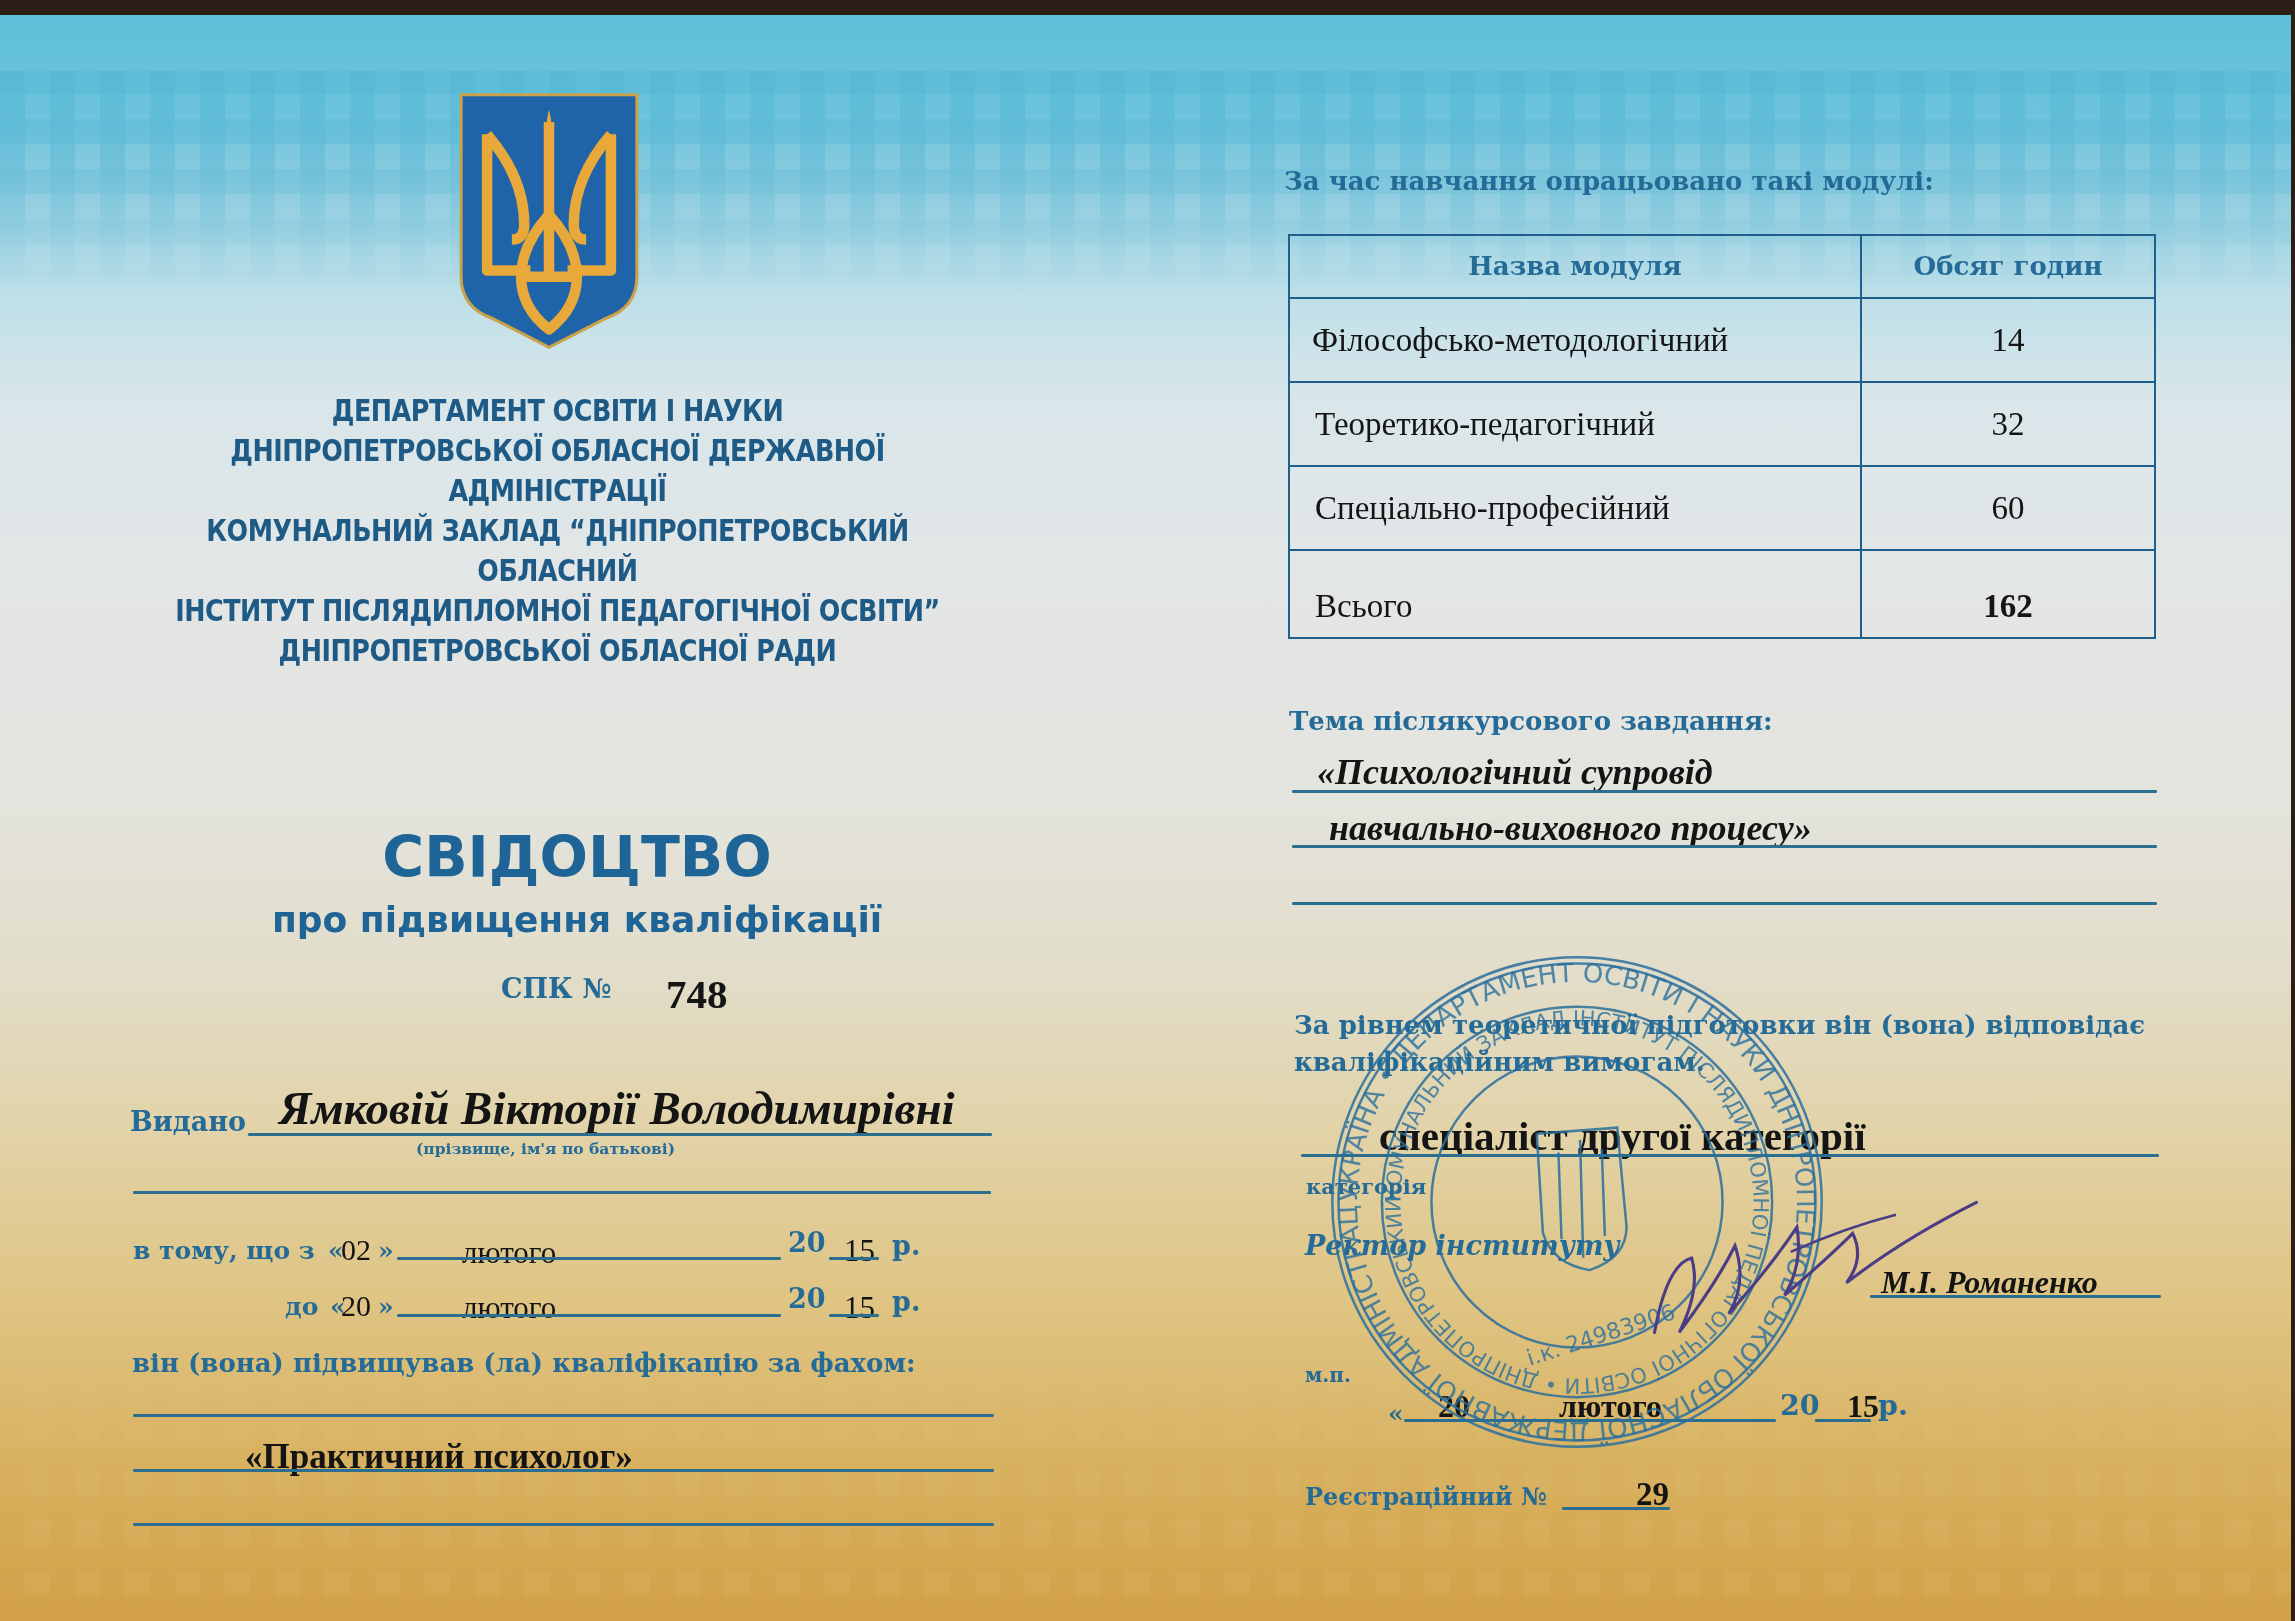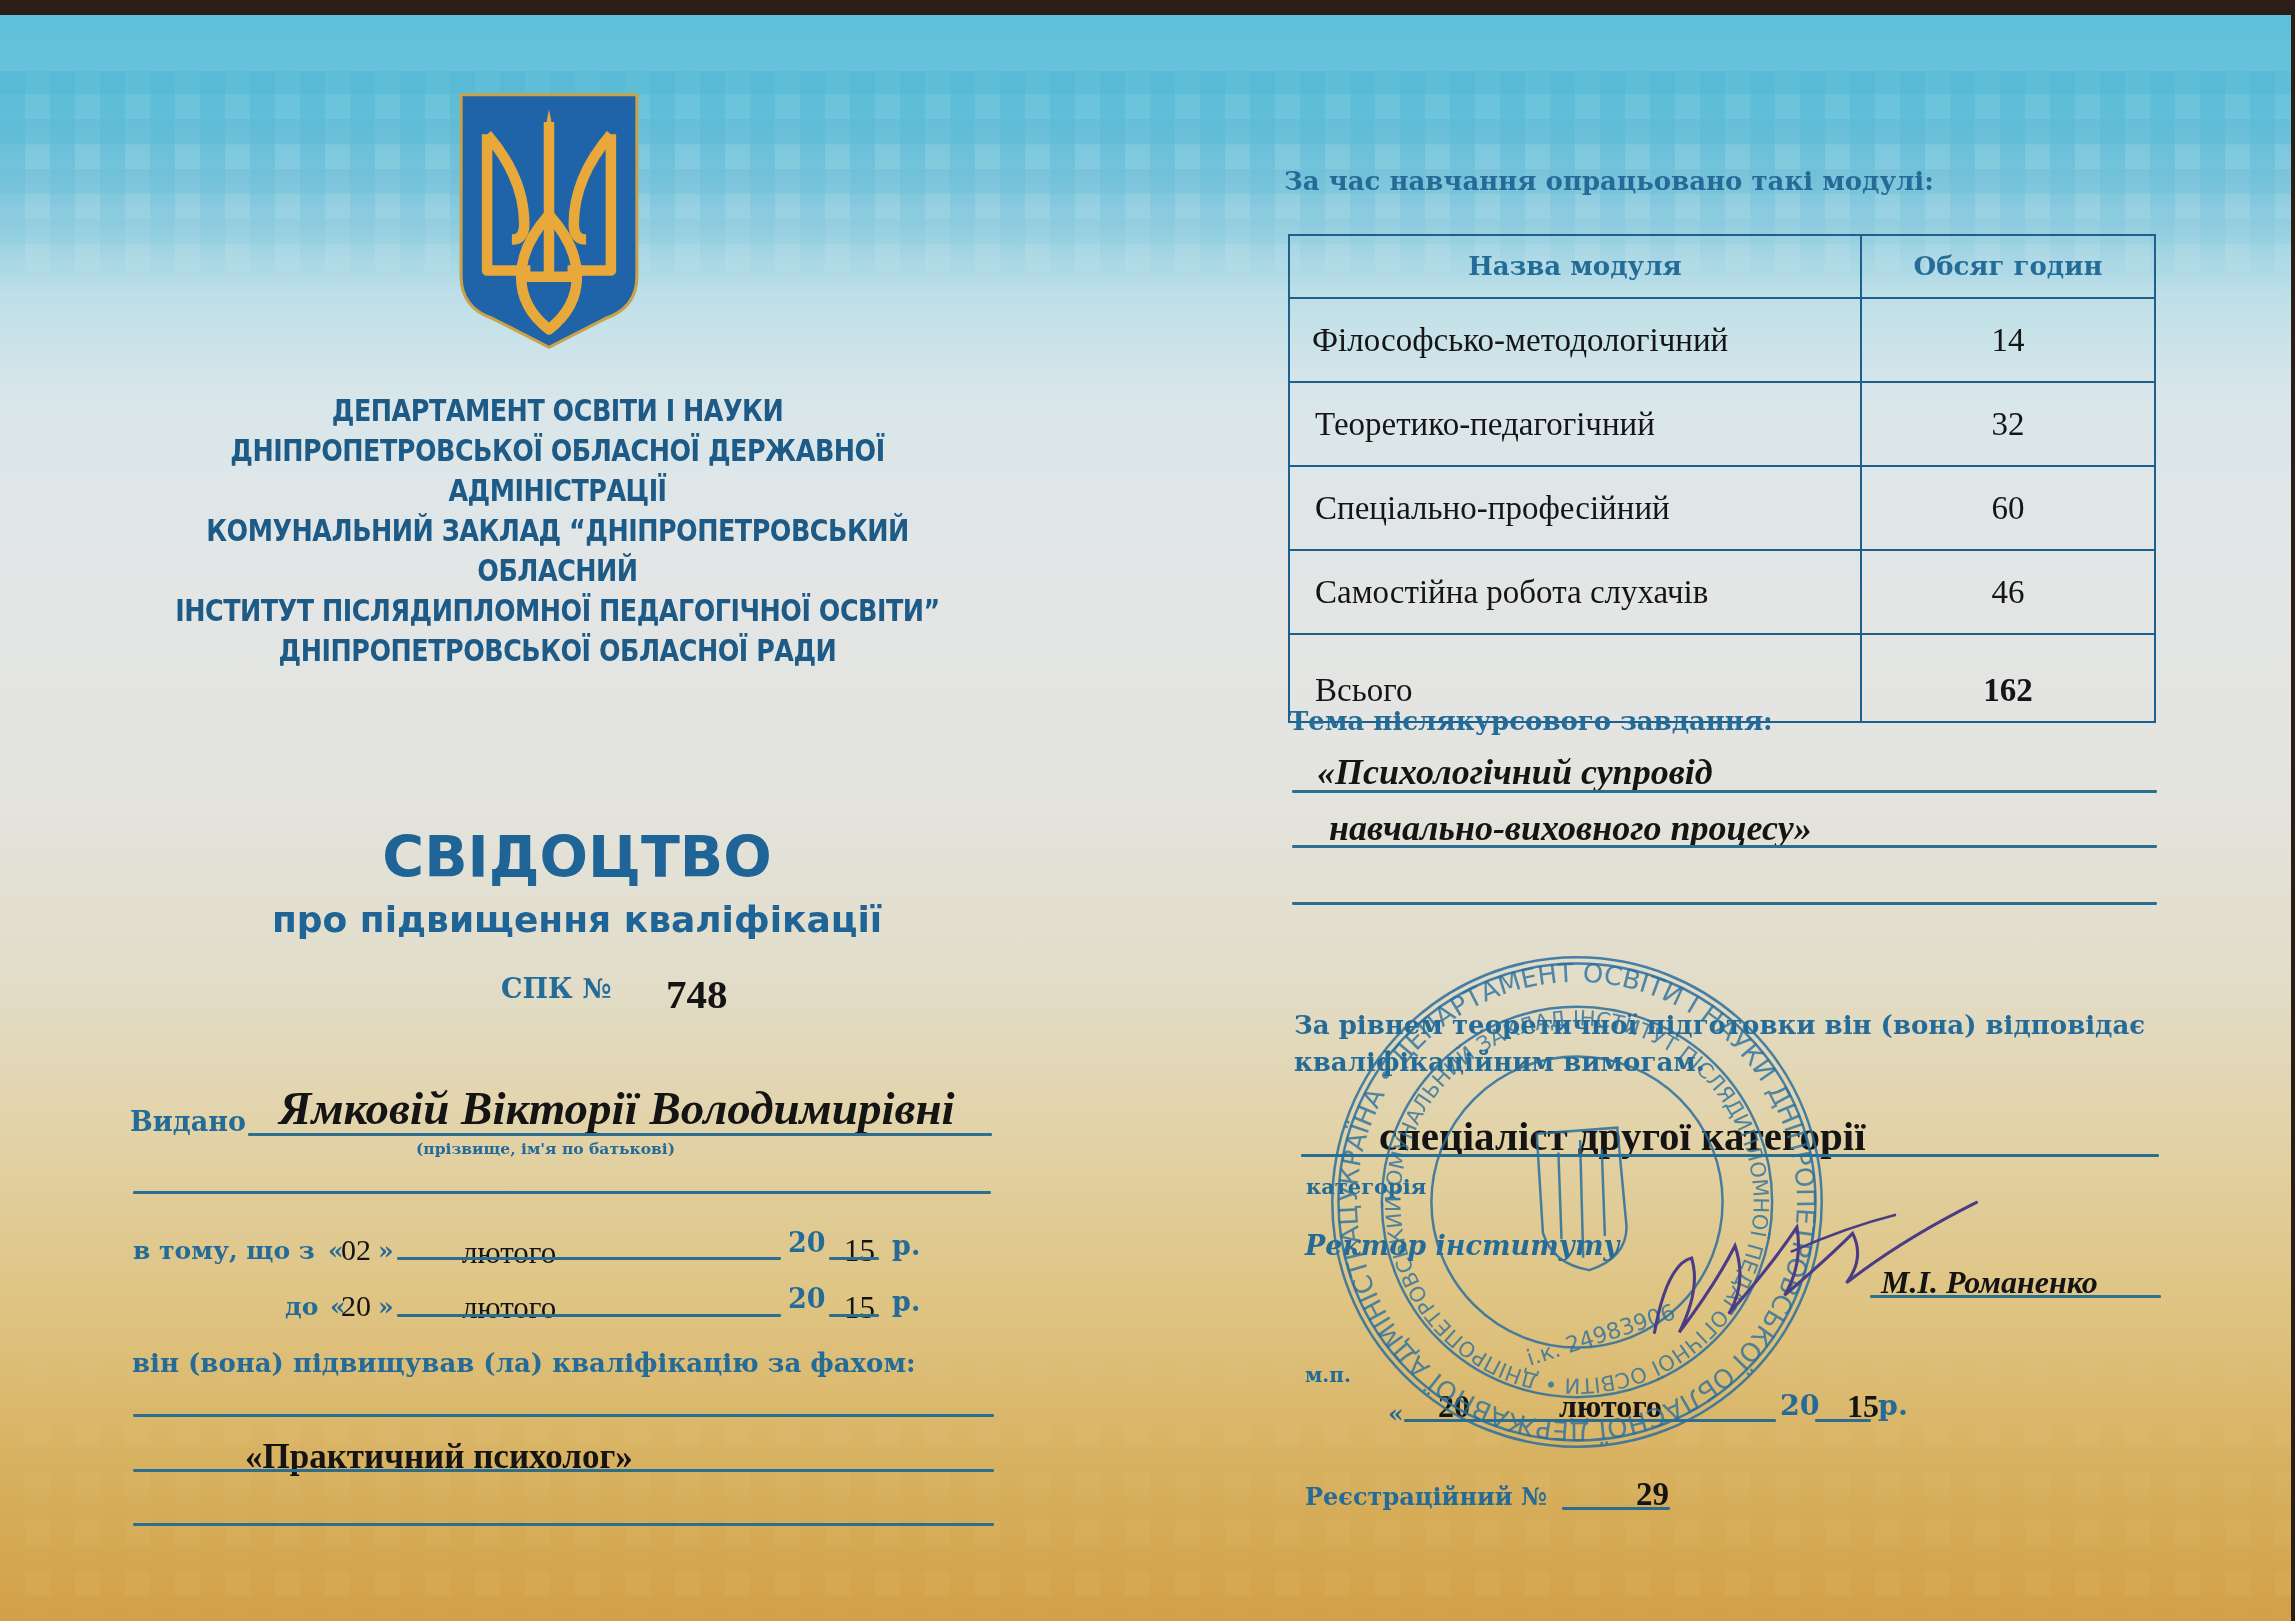--- a/index.html
+++ b/index.html
@@ -161,24 +161,20 @@
       <td class="name" style="padding-left:22px;">Філософсько-методологічний</td>
       <td class="hrs">14</td>
     </tr>
     <tr>
       <td class="name">Теоретико-педагогічний</td>
       <td class="hrs">32</td>
     </tr>
     <tr>
       <td class="name">Спеціально-професійний</td>
       <td class="hrs">60</td>
-    </tr>
-    <tr>
-      <td class="name">Самостійна робота слухачів</td>
-      <td class="hrs">46</td>
     </tr>
     <tr class="total">
       <td class="name">Всього</td>
       <td class="hrs">162</td>
     </tr>
   </tbody>
 </table>
 
 <div class="hdr-label" style="left:1289px; top:706px; font-size:26px;">Тема післякурсового завдання:</div>
 <div class="filled" style="left:1317px; top:751px; font-size:36px; font-style:italic; font-weight:bold;">«Психологічний супровід</div>

